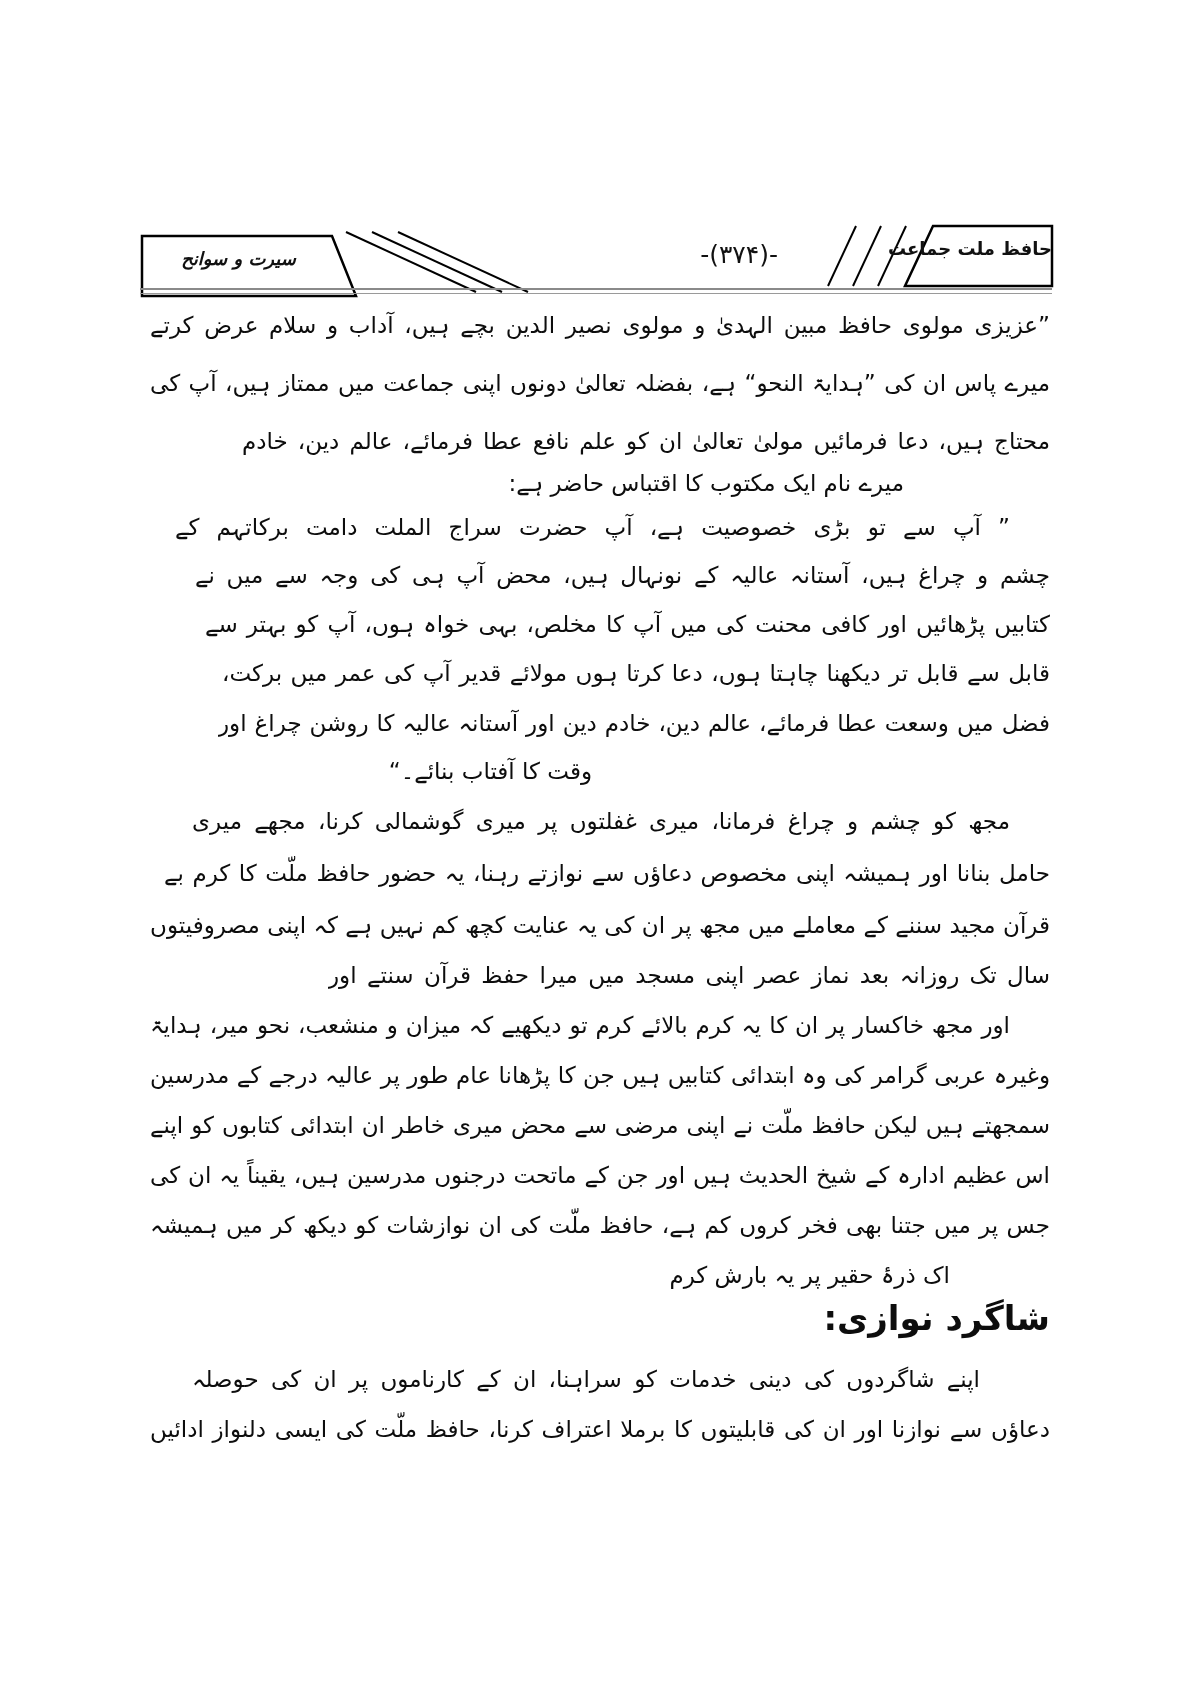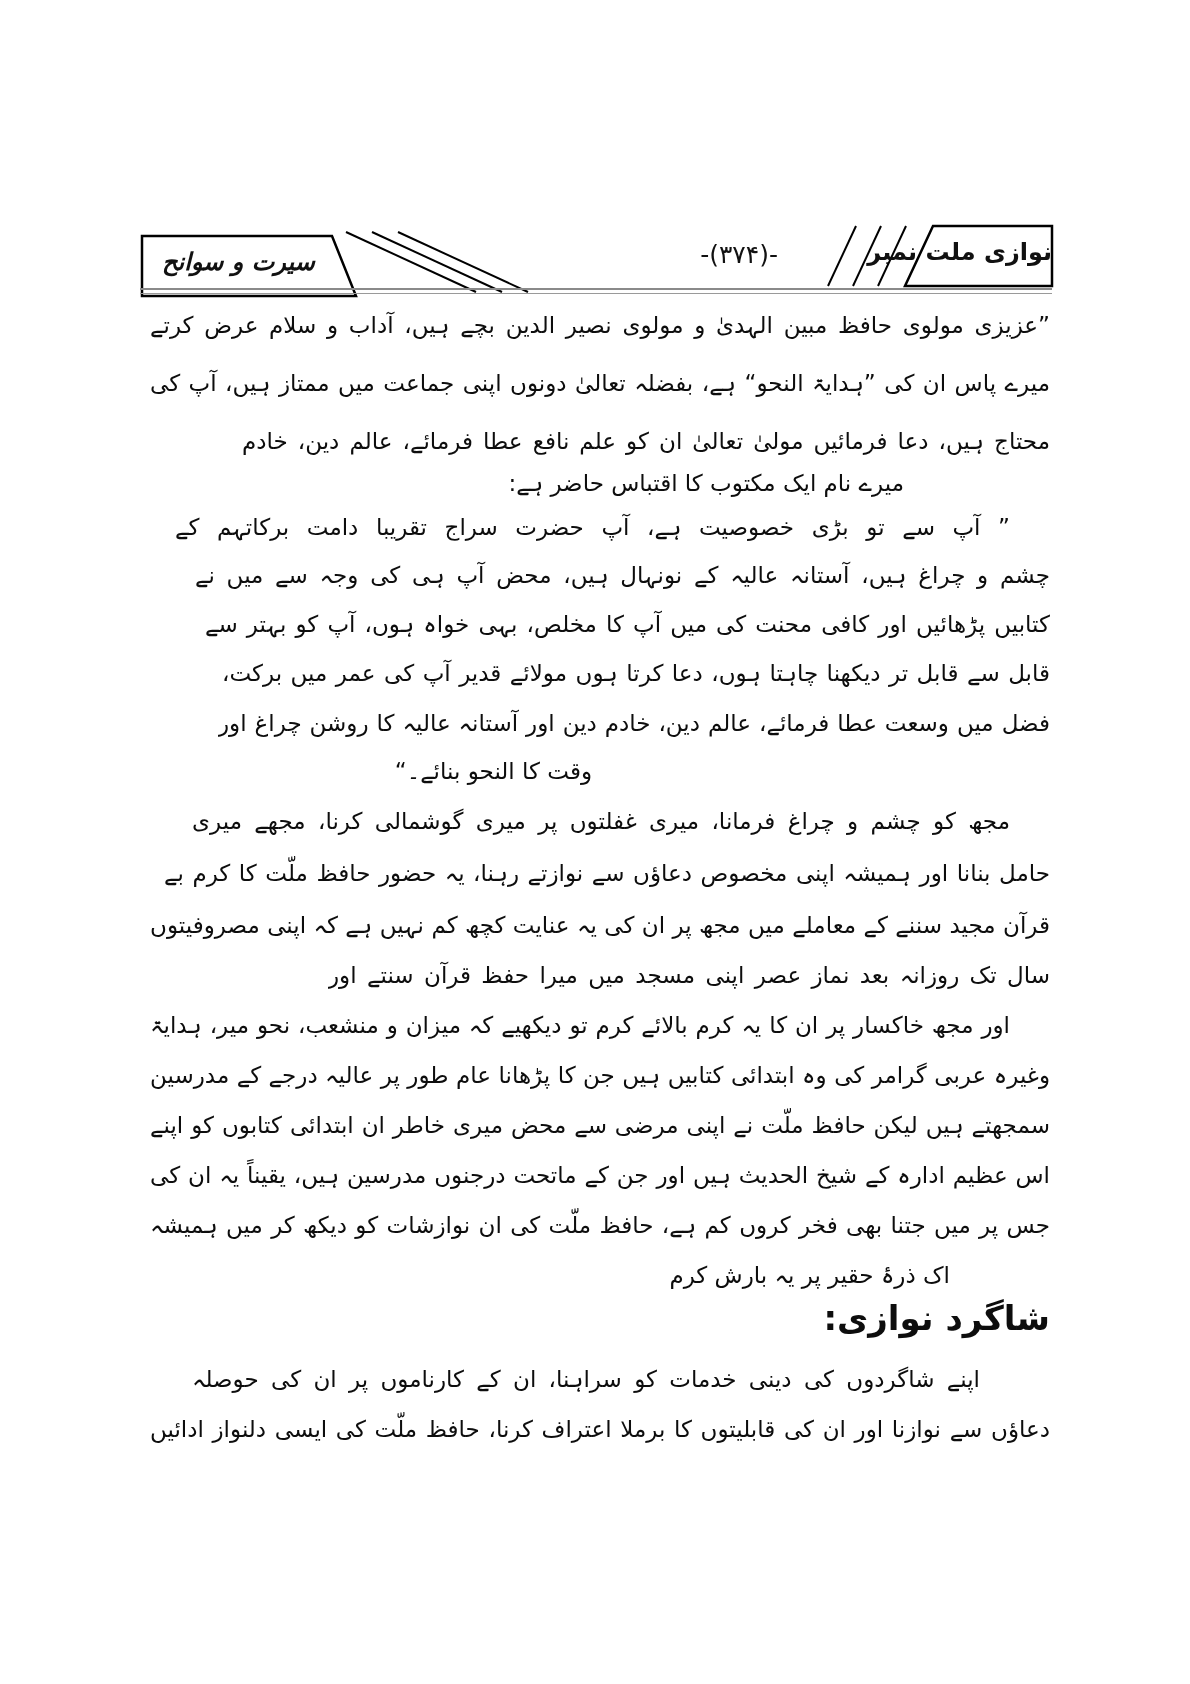--- a/index.html
+++ b/index.html
@@ -10,21 +10,21 @@
     background:#ffffff;
     font-family:"DejaVu Sans",sans-serif;
     color:#111;
     overflow:hidden;
   }
   
   .hdr-svg{position:absolute;left:0;top:0;}
   .hdr-text{
     position:absolute;
     direction:rtl;
-    font-size:24px;
+    font-size:18px;
     font-weight:bold;
     text-align:center;
     white-space:nowrap;
   }
   .hdr-right-label{left:930px;top:238px;width:122px;}
   .hdr-left-label{left:146px;top:248px;width:185px;font-style:italic;}
   .page-number{
     position:absolute;left:648px;top:240px;width:130px;
     direction:ltr;font-size:25px;text-align:right;letter-spacing:1px;
   }
@@ -83,39 +83,39 @@
     <line x1="878" y1="286" x2="906" y2="226" stroke="#000" stroke-width="2"></line>
     <line x1="853" y1="286" x2="881" y2="226" stroke="#000" stroke-width="2"></line>
     <line x1="828" y1="286" x2="856" y2="226" stroke="#000" stroke-width="2"></line>
 
     <polygon points="142,236 332,236 356,296 142,296" fill="none" stroke="#000" stroke-width="2.5"></polygon>
     <line x1="346" y1="232" x2="476" y2="292" stroke="#000" stroke-width="2"></line>
     <line x1="372" y1="232" x2="502" y2="292" stroke="#000" stroke-width="2"></line>
     <line x1="398" y1="232" x2="528" y2="292" stroke="#000" stroke-width="2"></line>
   </svg>
 
-  <div class="hdr-text hdr-right-label">نوازی ملت نمبر</div>
+  <div class="hdr-text hdr-right-label">حافظ ملت جماعت</div>
 
   <div class="page-number">-(۳۷۴)-</div>
 
   <div class="hdr-text hdr-left-label">سیرت و سوانح</div>
 
   <div class="hdr-rule"></div>
 
   <div class="col">
     <div class="line l1 j">”عزیزی مولوی حافظ مبین الہدیٰ و مولوی نصیر الدین بچے ہیں، آداب و سلام عرض کرتے ہیں،</div>
     <div class="line l2 j">میرے پاس ان کی ”ہدایۃ النحو“ ہے، بفضلہ تعالیٰ دونوں اپنی جماعت میں ممتاز ہیں، آپ کی دعاؤں کے بہرحال</div>
     <div class="line l3 j">محتاج ہیں، دعا فرمائیں مولیٰ تعالیٰ ان کو علم نافع عطا فرمائے، عالم دین، خادم دین بنائے۔ آمین</div>
     <div class="line l4">میرے نام ایک مکتوب کا اقتباس حاضر ہے:</div>
-    <div class="line l5 j">” آپ سے تو بڑی خصوصیت ہے، آپ حضرت سراج تقریبا دامت برکاتہم کے</div>
+    <div class="line l5 j">” آپ سے تو بڑی خصوصیت ہے، آپ حضرت سراج الملت دامت برکاتہم کے</div>
     <div class="line l6 j">چشم و چراغ ہیں، آستانہ عالیہ کے نونہال ہیں، محض آپ ہی کی وجہ سے میں نے ابتدائی</div>
     <div class="line l7 j">کتابیں پڑھائیں اور کافی محنت کی میں آپ کا مخلص، بہی خواہ ہوں، آپ کو بہتر سے بہتر اور</div>
     <div class="line l8 j">قابل سے قابل تر دیکھنا چاہتا ہوں، دعا کرتا ہوں مولائے قدیر آپ کی عمر میں برکت، علم و</div>
     <div class="line l9 j">فضل میں وسعت عطا فرمائے، عالم دین، خادم دین اور آستانہ عالیہ کا روشن چراغ اور اپنے</div>
-    <div class="line l10">وقت کا النحو بنائے۔“</div>
+    <div class="line l10">وقت کا آفتاب بنائے۔“</div>
     <div class="line l11 j">مجھ کو چشم و چراغ فرمانا، میری غفلتوں پر میری گوشمالی کرنا، مجھے میری جماعت میں امتیازی حیثیت کا</div>
     <div class="line l12 j">حامل بنانا اور ہمیشہ اپنی مخصوص دعاؤں سے نوازتے رہنا، یہ حضور حافظ ملّت کا کرم بے پایاں نہیں تو اور کیا ہے؟</div>
     <div class="line l13 j">قرآن مجید سننے کے معاملے میں مجھ پر ان کی یہ عنایت کچھ کم نہیں ہے کہ اپنی مصروفیتوں کے باوجود تقریباً ایک</div>
     <div class="line l14 j">سال تک روزانہ بعد نماز عصر اپنی مسجد میں میرا حفظ قرآن سنتے اور اس کی اصلاح فرماتے۔</div>
     <div class="line l15 j">اور مجھ خاکسار پر ان کا یہ کرم بالائے کرم تو دیکھیے کہ میزان و منشعب، نحو میر، ہدایۃ النحو، شرح ماۃ عامل</div>
     <div class="line l16 j">وغیرہ عربی گرامر کی وہ ابتدائی کتابیں ہیں جن کا پڑھانا عام طور پر عالیہ درجے کے مدرسین اپنے لیے کسر شان</div>
     <div class="line l17 j">سمجھتے ہیں لیکن حافظ ملّت نے اپنی مرضی سے محض میری خاطر ان ابتدائی کتابوں کو اپنے ذمہ لے لیا، جب کہ وہ</div>
     <div class="line l18 j">اس عظیم ادارہ کے شیخ الحدیث ہیں اور جن کے ماتحت درجنوں مدرسین ہیں، یقیناً یہ ان کی ایسی خاص نوازش ہے</div>
     <div class="line l19 j">جس پر میں جتنا بھی فخر کروں کم ہے، حافظ ملّت کی ان نوازشات کو دیکھ کر میں ہمیشہ یہی کہتا رہا اور کہتا رہوں گا۔</div>
     <div class="line l20">اک ذرۂ حقیر پر یہ بارش کرم</div>

